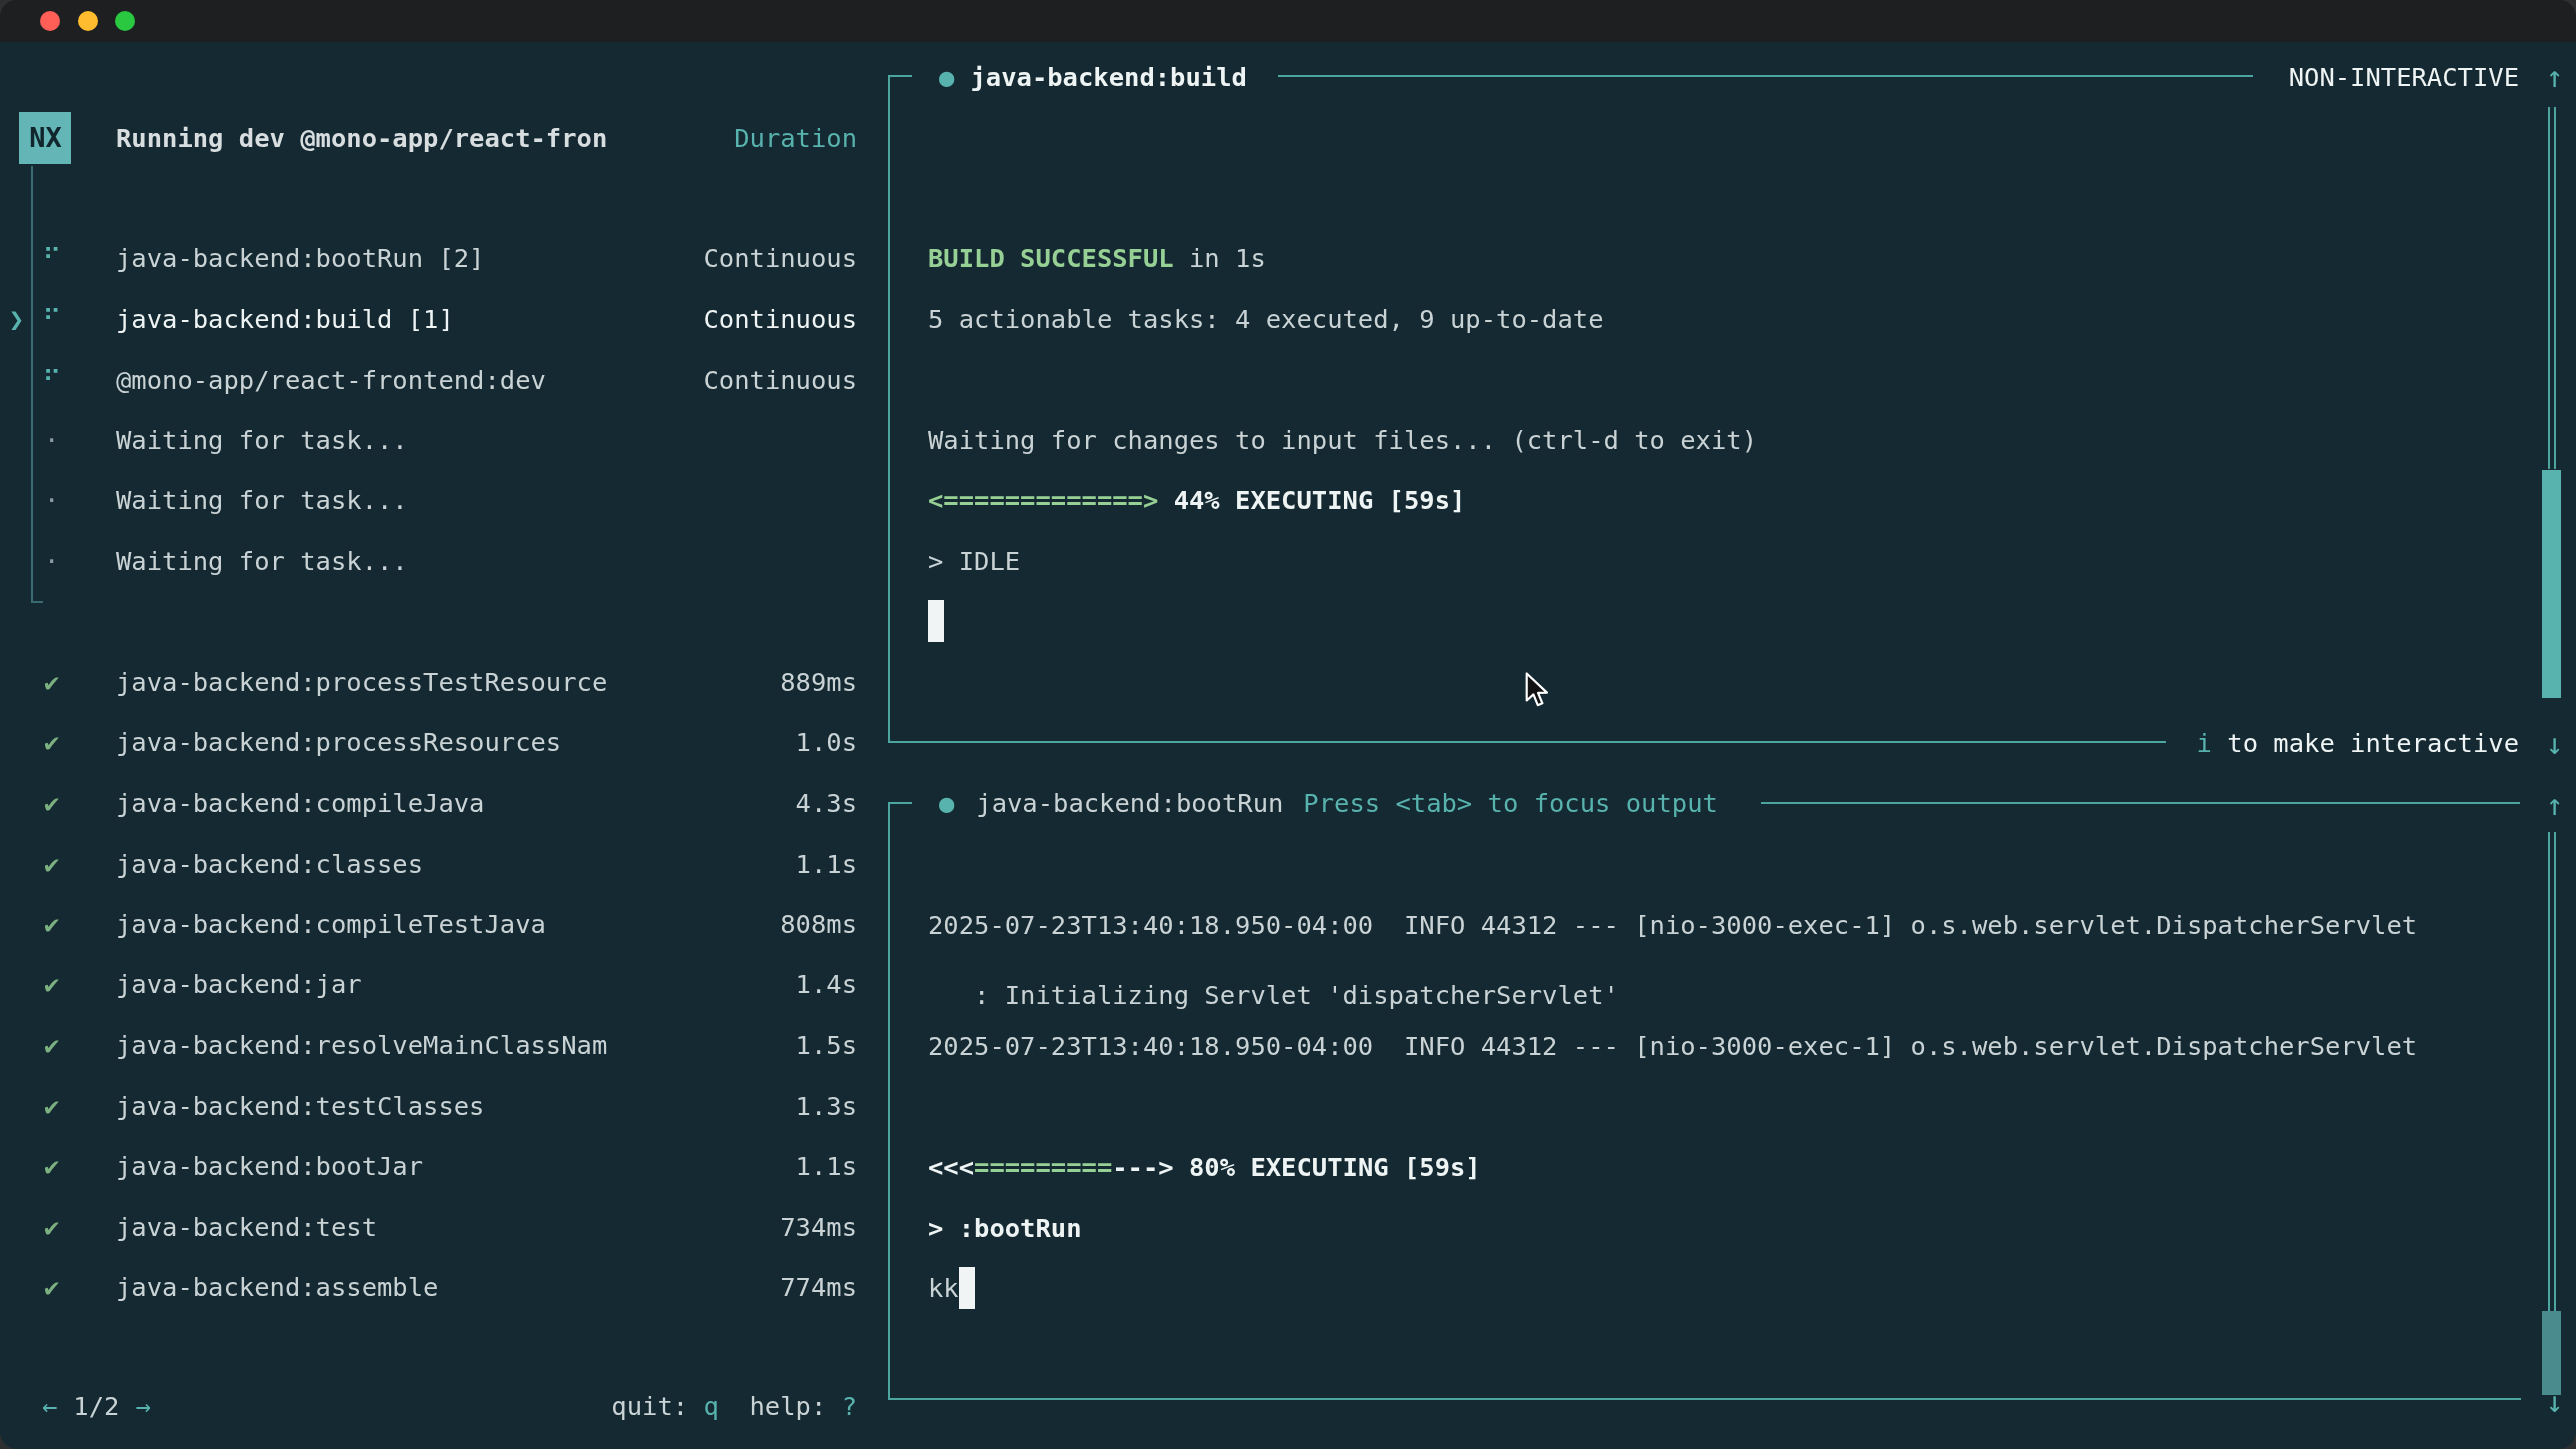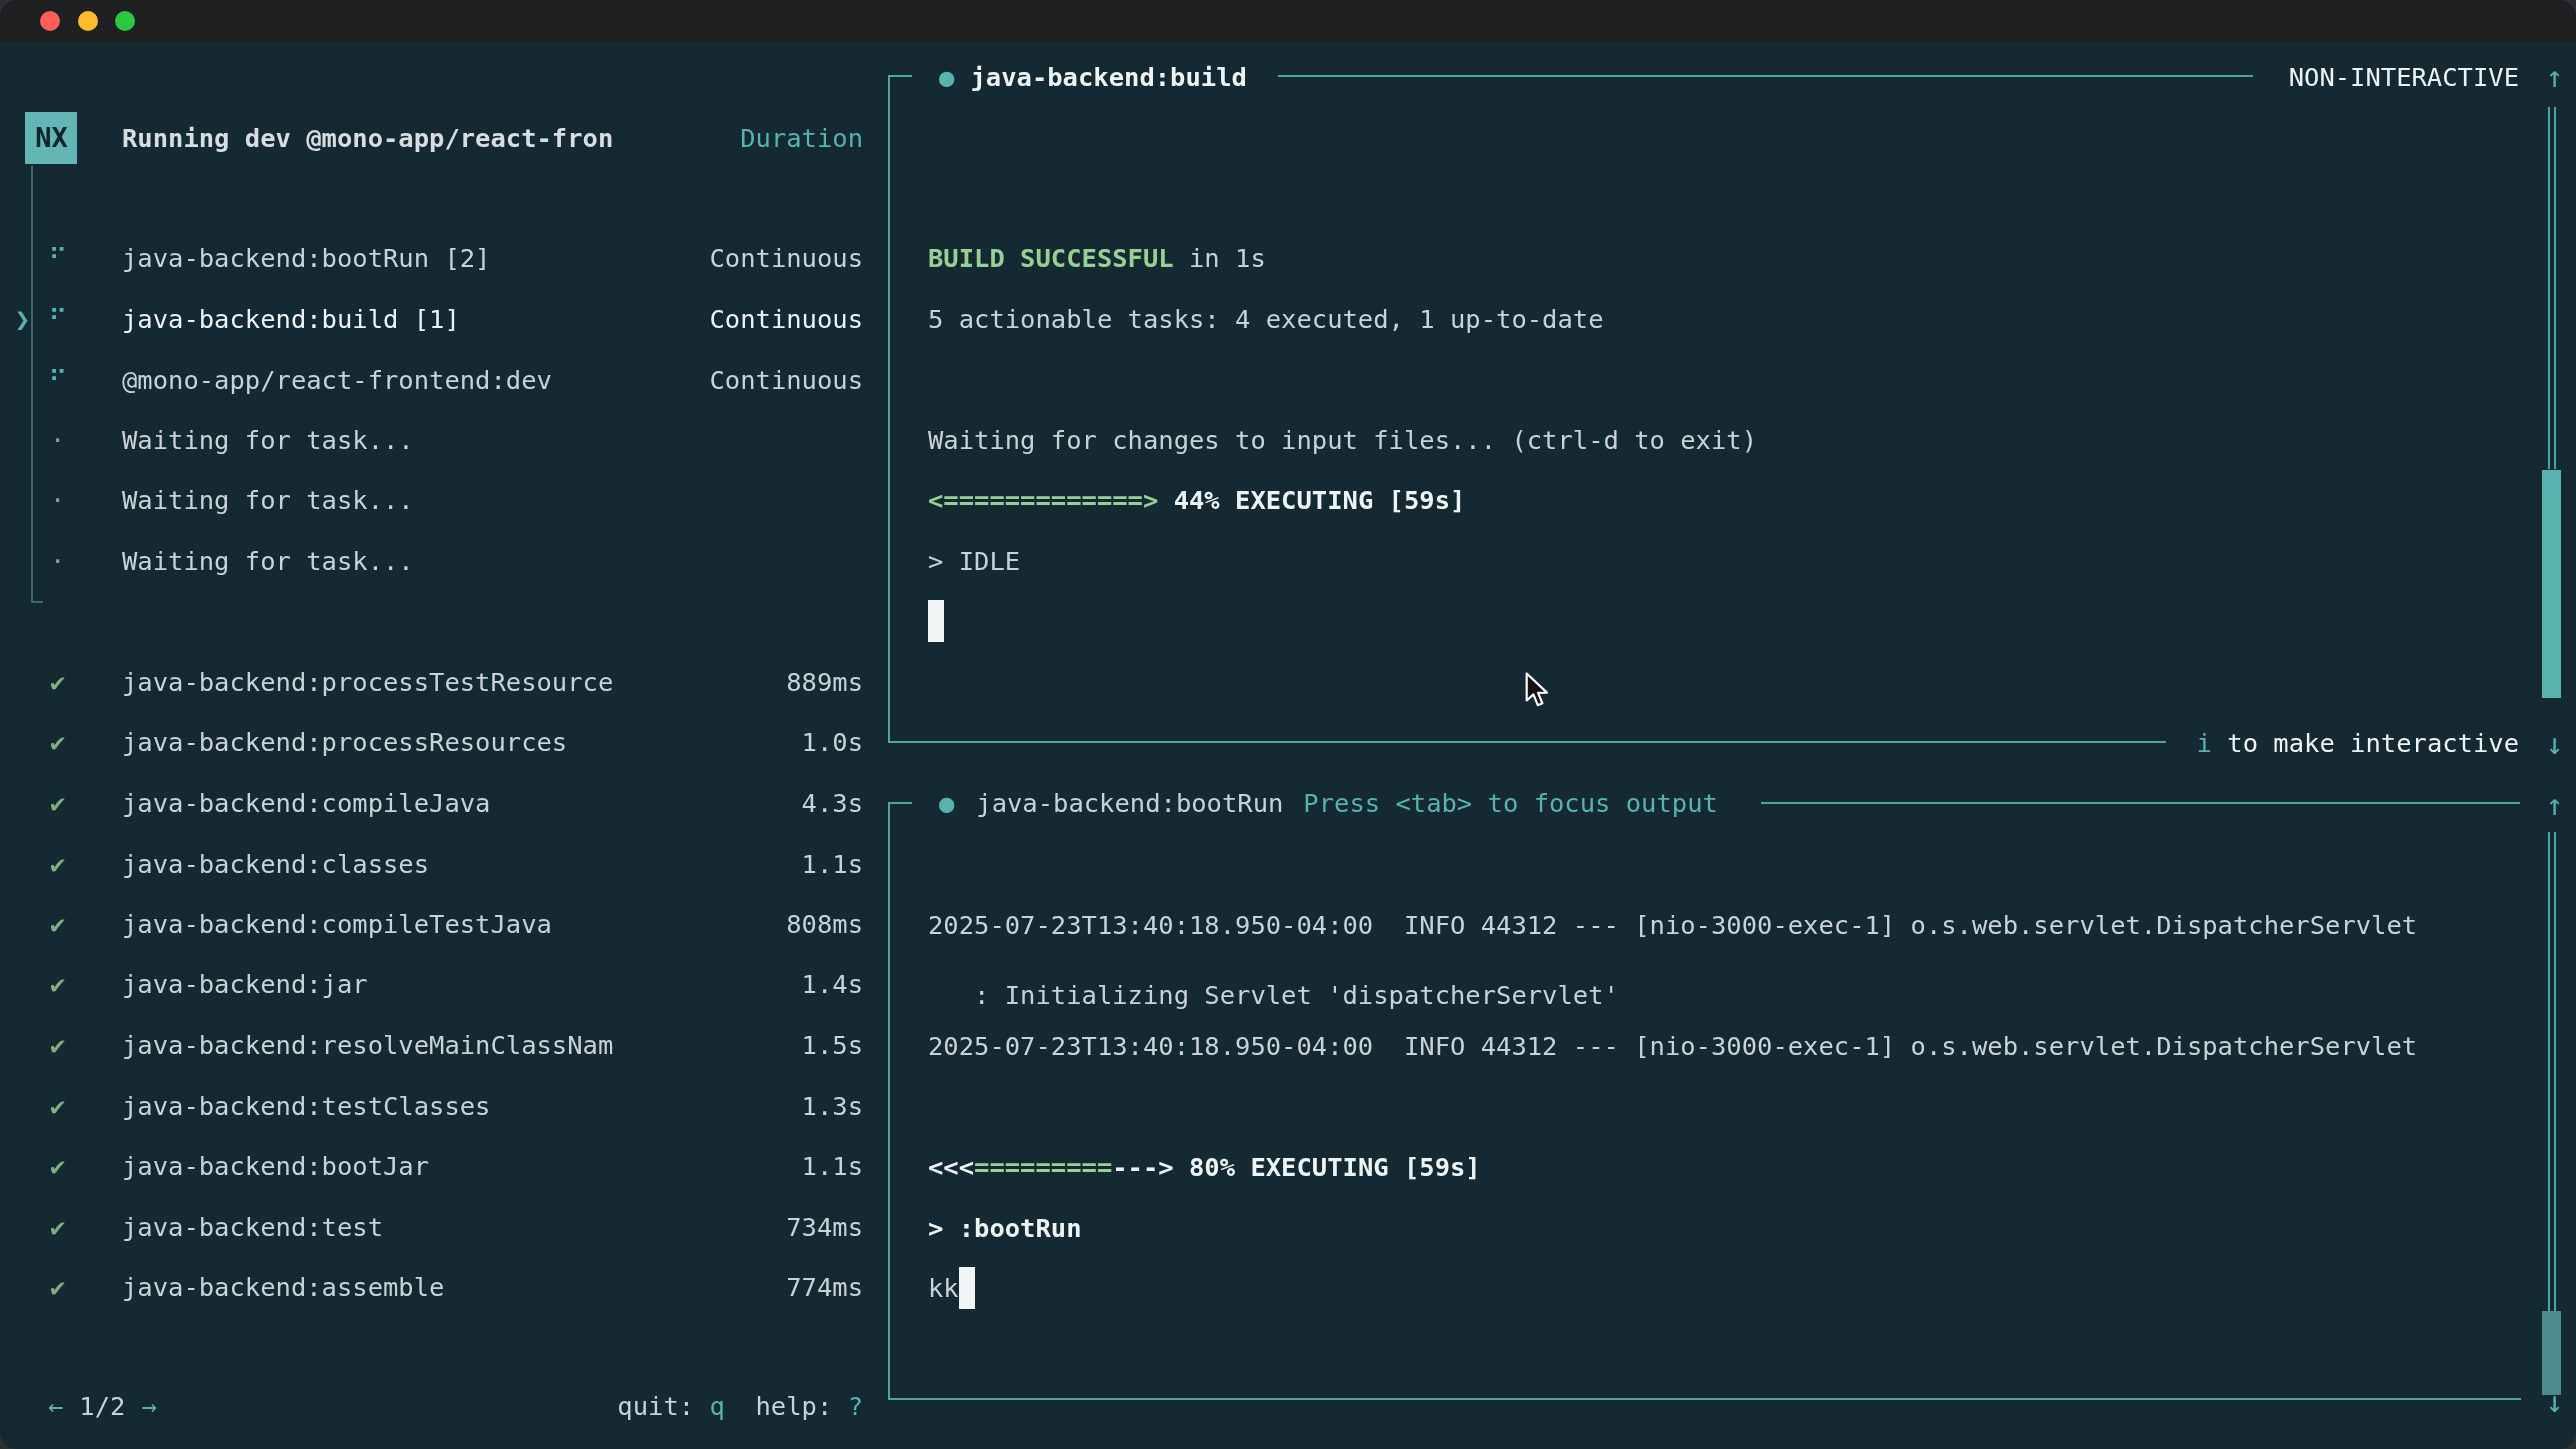--- a/index.html
+++ b/index.html
@@ -9,21 +9,21 @@
   }
   *{box-sizing:border-box;}
   html,body{margin:0;padding:0;background:#2e2f31;}
   body{width:2576px;height:1449px;position:relative;font-family:"DejaVu Sans Mono",monospace;}
   .window{position:absolute;left:0;top:0;width:2576px;height:1449px;border-radius:17.4px;
     overflow:hidden;background:var(--bg);}
   .titlebar{position:absolute;left:0;top:0;width:2576px;height:42px;background:var(--titlebar);}
   .tl{position:absolute;top:10.7px;width:20px;height:20px;border-radius:50%;}
   .tl.r{left:40px;background:#ff5f57;} .tl.y{left:78px;background:#febc2e;} .tl.g{left:115px;background:#29c840;}
   .row{position:absolute;height:61px;display:flex;align-items:center;font-size:25.5px;color:var(--text);white-space:pre;}
-  .srow{left:12px;width:851px;justify-content:space-between;}
+  .srow{left:6px;width:851px;justify-content:space-between;}
   .ticon{position:absolute;left:31px;width:29.5px;text-align:center;color:var(--accent);}
   .ticon.chk{color:var(--check);} .ticon.dot{color:var(--dim);}
   .tlabel{margin-left:110px;}
   .tstatus{margin-left:auto;}
   .sel .tlabel,.sel .tstatus{color:var(--bright);font-weight:normal;}
   .selmark{position:absolute;left:2.7px;color:var(--accent);font-weight:bold;}
   .badge{display:inline-flex;align-items:center;justify-content:center;width:52px;height:52px;
     background:#63b5b6;color:#10262c;font-weight:bold;font-size:27px;position:absolute;left:13.4px;}
   .hdr-title{margin-left:110px;font-weight:bold;color:#d8dee0;}
   .accent{color:var(--accent);} .bright{color:var(--bright);} .green{color:var(--green);}
@@ -161,21 +161,21 @@
   <div class="row" style="left:932px;top:46px">
     <span class="accent" style="width:29.5px;text-align:center">●</span>
     <span class="bright bold" style="margin-left:9px">java-backend:build</span>
   </div>
   <div class="ralign bright" style="top:46px;right:57px">NON-INTERACTIVE</div>
   <div class="arrow" style="left:2540px;top:60px">↑</div>
 
   <div class="row" style="left:928px;top:227px">
     <span class="green bold">BUILD SUCCESSFUL</span><span> in 1s</span>
   </div>
-  <div class="row" style="left:928px;top:288px">5 actionable tasks: 4 executed, 1 up-to-date</div>
+  <div class="row" style="left:928px;top:288px">5 actionable tasks: 4 executed, 9 up-to-date</div>
   <div class="row" style="left:928px;top:409px">Waiting for changes to input files... (ctrl-d to exit)</div>
   <div class="row" style="left:928px;top:469px">
     <span class="green bold">&lt;=============&gt;</span><span class="bright bold"> 44% EXECUTING [59s]</span>
   </div>
   <div class="row" style="left:928px;top:530px">&gt; IDLE</div>
   <div class="cursorblock" style="left:928px;top:600px"></div>
 
   <div class="ralign bright" style="top:712px;right:57px">
     <span class="accent">i</span><span> to make interactive</span>
   </div>

